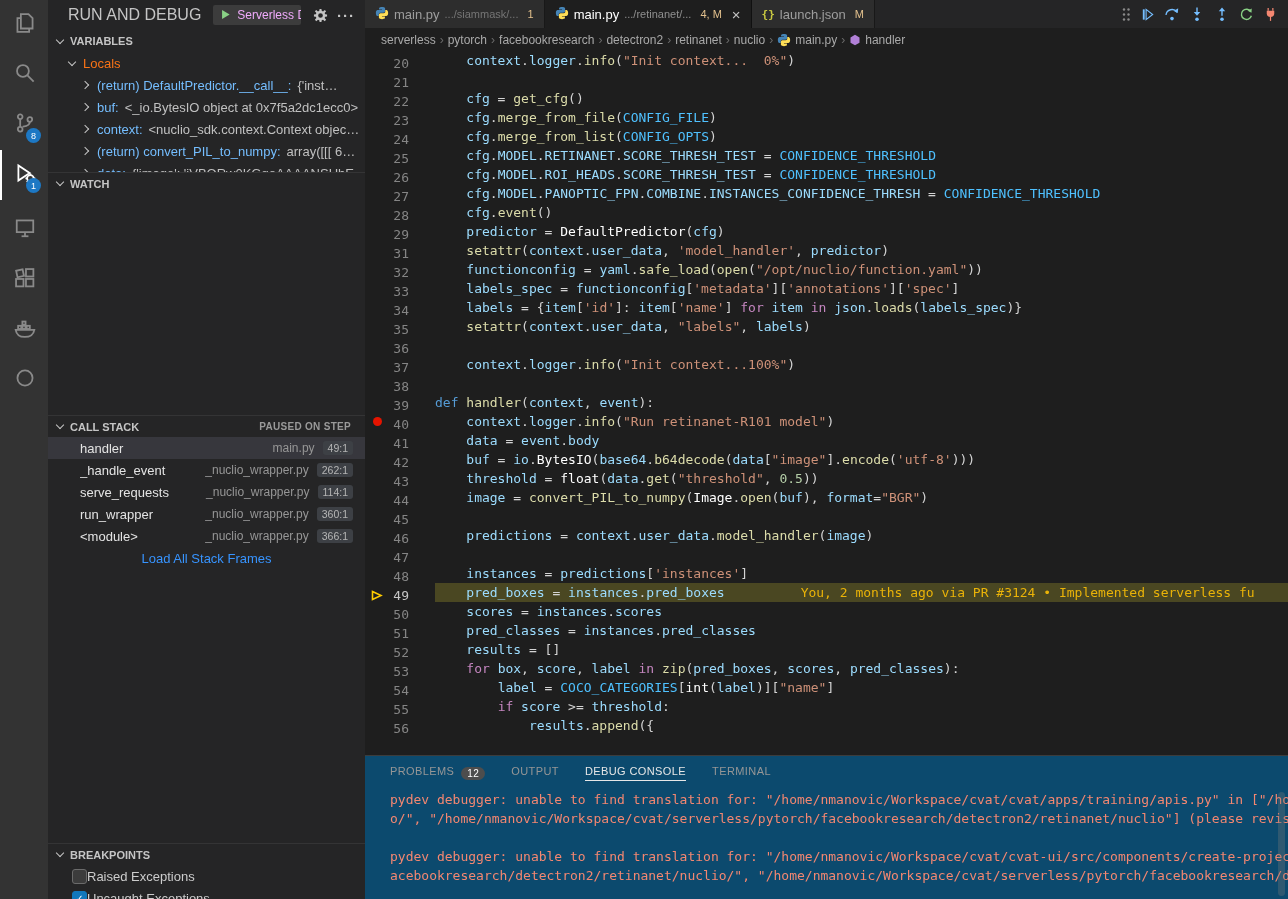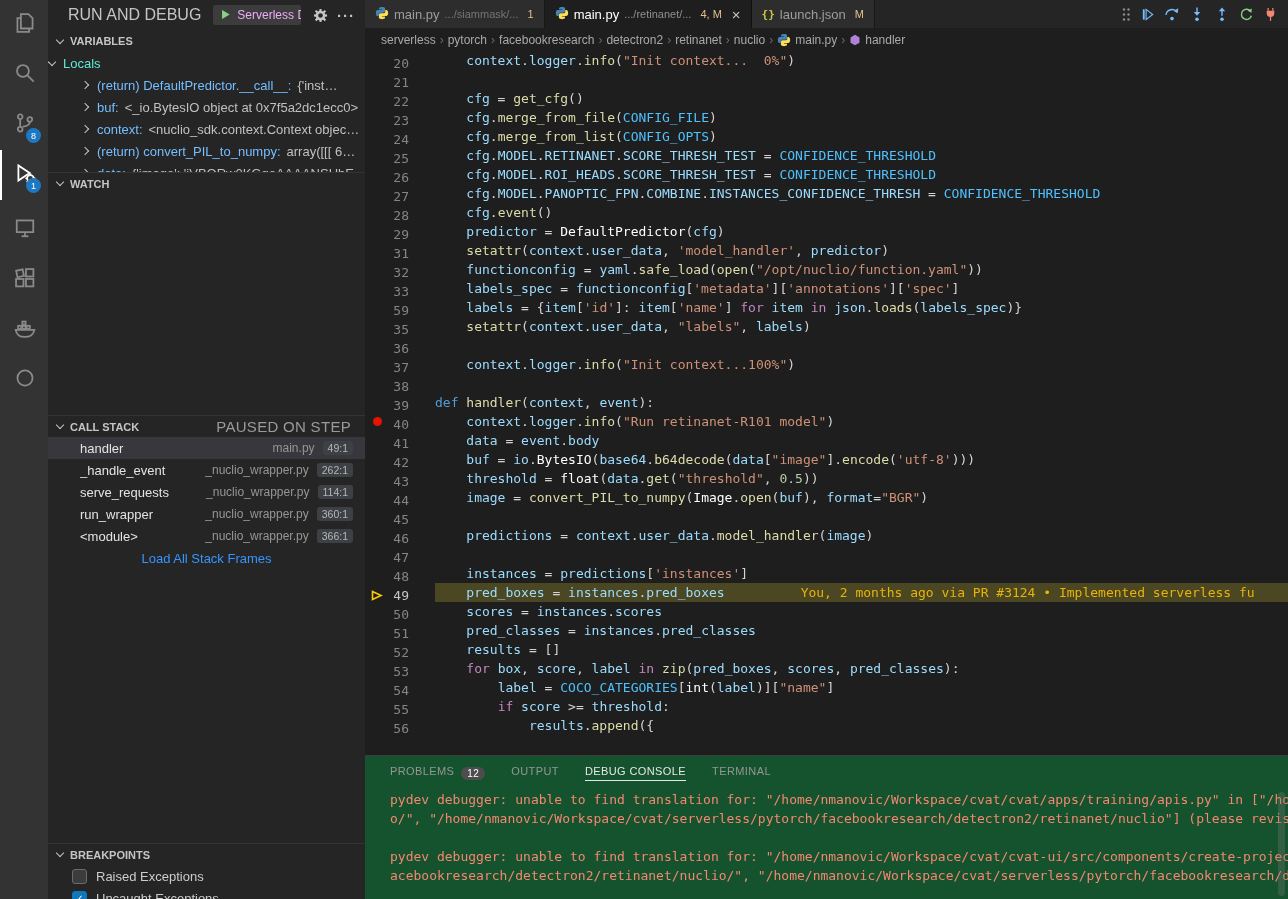--- a/index.html
+++ b/index.html
@@ -19,36 +19,36 @@
   .picker{flex:1;display:flex;align-items:center;gap:6px;background:#3c3c3c;height:20px;padding:0 7px;border-radius:2px;margin-left:12px;margin-right:10px;overflow:hidden;cursor:pointer}
   .picker-label{color:#f0abfc;font-size:12px;white-space:nowrap}
   .head-ico{width:18px;display:flex;justify-content:center;margin-right:8px;cursor:pointer}
   .head-dots{color:#c5c5c5;font-size:15px;font-weight:bold;letter-spacing:1px;cursor:pointer}
   .chev{width:9px;height:9px;position:relative;flex:none;display:inline-block}
   .chev:before{content:"";position:absolute;left:1px;top:0;width:5px;height:5px;border-right:1.2px solid #c5c5c5;border-bottom:1.2px solid #c5c5c5;transform:rotate(45deg)}
   .chev.right:before{transform:rotate(-45deg);left:0;top:1px}
   .picker .chev{margin-left:auto}
   .sec-head{height:22px;display:flex;align-items:center;gap:5px;padding:0 14px 0 8px;font-size:11px;font-weight:bold;color:#c5c5c5;cursor:pointer}
   .sec-head.bordered{border-top:1px solid rgba(255,255,255,0.07)}
-  .sec-status{margin-left:auto;font-weight:normal;font-size:15px;color:#9a9a9a;letter-spacing:.3px}
+  .sec-status{margin-left:auto;font-weight:bold;font-size:10px;color:#9a9a9a;letter-spacing:.3px}
   .tree-row{height:22px;display:flex;align-items:center;gap:6px;white-space:nowrap;overflow:hidden}
-  .scope-row{color:#5eead4}
+  .scope-row{padding-left:20px;color:#f97316}
   .var-rows{height:98px;overflow:hidden}
   .var-row{padding-left:34px}
   .var-name{color:#75beff}
   .var-value{color:#c0c0c0}
   .spacer1{height:221px}
   .spacer2{height:272px}
   .stack-row{height:22px;display:flex;align-items:center;padding:0 12px 0 32px;cursor:pointer}
   .stack-row.selected{background:#37373d}
   .stack-name{flex:1;color:#e3e3e3;overflow:hidden;white-space:nowrap}
   .stack-file{color:#969696;font-size:12px;margin-right:8px;white-space:nowrap}
   .stack-pos{background:#3d4045;border-radius:3px;padding:1px 5px;font-size:10.5px;color:#b5b5b5}
   .load-link{height:24px;line-height:24px;text-align:center;color:#3794ff;cursor:pointer}
-  .bp-row{height:22px;display:flex;align-items:center;gap:9px;padding-left:24px}
+  .bp-row{height:22px;display:flex;align-items:center;padding-left:24px}
   .cbx{width:15px;height:15px;border:1px solid #6b6b6b;background:#3c3c3c;border-radius:3px;display:flex;align-items:center;justify-content:center;font-size:10px;color:#fff;flex:none;cursor:pointer}
   .cbx.checked{background:#1177bb;border-color:#1177bb}
 
   
   .main{position:absolute;left:365px;top:0;right:0;height:755px;background:#1e1e1e}
   .tabbar{height:28px;background:#252526;display:flex;align-items:stretch;position:relative}
   .tabs{display:flex;align-items:stretch}
   .tab{display:flex;align-items:center;gap:5px;padding:0 10px;background:#2d2d2d;border-right:1px solid rgba(0,0,0,.45);font-size:13px;color:#9d9d9d;cursor:pointer;white-space:nowrap}
   .tab.active{background:#1e1e1e;color:#ffffff}
   .tab-desc{font-size:11px;color:#757575}
@@ -70,21 +70,21 @@
   .bp-dot{position:absolute;left:8px;top:5px;width:9px;height:9px;border-radius:50%;background:#e51400}
   .cur-arrow{position:absolute;left:6px;top:4px}
   .line-content{flex:1;white-space:pre;color:#d4d4d4;overflow:hidden}
   .code-line.current .line-content{background:#4a4722}
   .code-line.current .ln{color:#c6c6c6}
   .blame{color:#eab308;margin-left:76px}
   .tk-p{color:#d4d4d4}.tk-v{color:#9cdcfe}.tk-f{color:#dcdcaa}.tk-s{color:#ce9178}
   .tk-k{color:#569cd6}.tk-c{color:#c586c0}.tk-n{color:#b5cea8}.tk-t{color:#ffffff}.tk-C{color:#4fc1ff}
 
   
-  .panel{position:absolute;left:365px;top:755px;right:0;bottom:0;background:#14532d;border-top:1px solid #3c3c3c}
+  .panel{position:absolute;left:365px;top:755px;right:0;bottom:0;background:#0c4a6e;border-top:1px solid #3c3c3c}
   .panel-tabs{height:34px;display:flex;align-items:center;padding-left:25px;gap:26px;font-size:11px;color:#969696;letter-spacing:.4px}
   .ptab{display:flex;align-items:center;gap:7px;cursor:pointer}
   .ptab .ptab-label{padding-bottom:3px;border-bottom:1px solid transparent}
   .ptab.active{color:#e7e7e7}
   .ptab.active .ptab-label{border-bottom:1px solid #e7e7e7}
   .pbadge{background:#4d4d4d;color:#ffffff;border-radius:10px;padding:1px 6px;font-size:10px}
   .console{position:absolute;top:34px;left:0;right:0;bottom:0;padding-left:25px;font-family:"DejaVu Sans Mono","Liberation Mono",monospace;font-size:13px;color:#f48771;overflow:hidden}
   .cline{height:19px;line-height:19px;white-space:pre}
   .panel-scroll{position:absolute;right:3px;top:36px;width:7px;bottom:3px;background:rgba(121,121,121,.32);border-radius:4px}
 </style>
@@ -467,21 +467,21 @@
           <div class="line-content"><span class="tk-p">    </span><span class="tk-v">functionconfig</span><span class="tk-p"> = </span><span class="tk-v">yaml</span><span class="tk-p">.</span><span class="tk-f">safe_load</span><span class="tk-p">(</span><span class="tk-f">open</span><span class="tk-p">(</span><span class="tk-s">"/opt/nuclio/function.yaml"</span><span class="tk-p">))</span></div>
         </div>
         <div class="code-line">
           <div class="gutter">
             <span class="ln">33</span>
           </div>
           <div class="line-content"><span class="tk-p">    </span><span class="tk-v">labels_spec</span><span class="tk-p"> = </span><span class="tk-v">functionconfig</span><span class="tk-p">[</span><span class="tk-s">'metadata'</span><span class="tk-p">][</span><span class="tk-s">'annotations'</span><span class="tk-p">][</span><span class="tk-s">'spec'</span><span class="tk-p">]</span></div>
         </div>
         <div class="code-line">
           <div class="gutter">
-            <span class="ln">59</span>
+            <span class="ln">34</span>
           </div>
           <div class="line-content"><span class="tk-p">    </span><span class="tk-v">labels</span><span class="tk-p"> = {</span><span class="tk-v">item</span><span class="tk-p">[</span><span class="tk-s">'id'</span><span class="tk-p">]: </span><span class="tk-v">item</span><span class="tk-p">[</span><span class="tk-s">'name'</span><span class="tk-p">] </span><span class="tk-c">for</span><span class="tk-p"> </span><span class="tk-v">item</span><span class="tk-p"> </span><span class="tk-c">in</span><span class="tk-p"> </span><span class="tk-v">json</span><span class="tk-p">.</span><span class="tk-f">loads</span><span class="tk-p">(</span><span class="tk-v">labels_spec</span><span class="tk-p">)}</span></div>
         </div>
         <div class="code-line">
           <div class="gutter">
             <span class="ln">35</span>
           </div>
           <div class="line-content"><span class="tk-p">    </span><span class="tk-f">setattr</span><span class="tk-p">(</span><span class="tk-v">context</span><span class="tk-p">.</span><span class="tk-v">user_data</span><span class="tk-p">, </span><span class="tk-s">"labels"</span><span class="tk-p">, </span><span class="tk-v">labels</span><span class="tk-p">)</span></div>
         </div>
         <div class="code-line">

